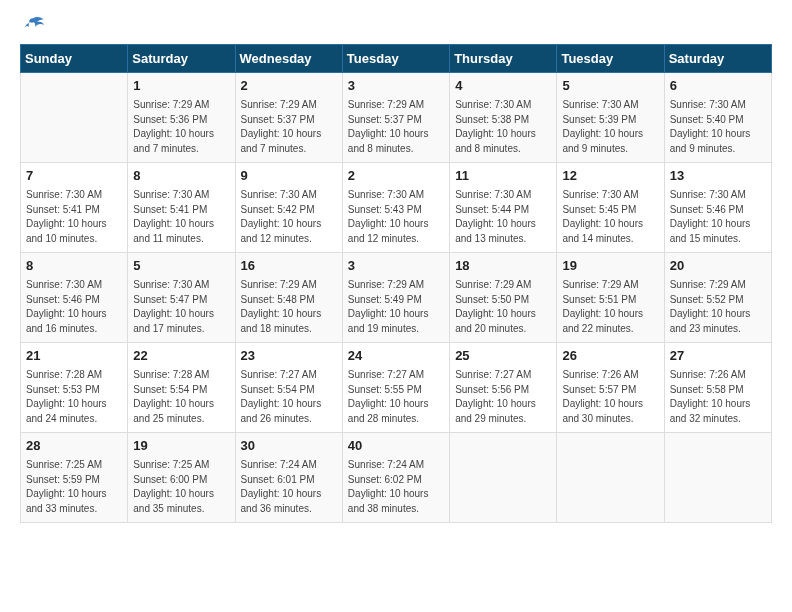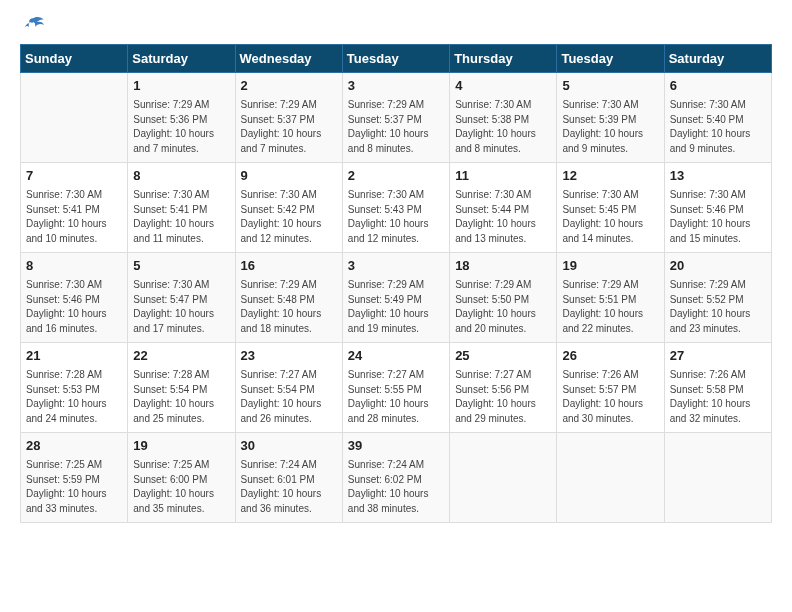--- a/index.html
+++ b/index.html
@@ -337,21 +337,21 @@
 and 35 minutes.</div>
         </td>
         <td>
           <div class="day-number">30</div>
           <div class="day-info" style="white-space: pre-line;">Sunrise: 7:24 AM
 Sunset: 6:01 PM
 Daylight: 10 hours
 and 36 minutes.</div>
         </td>
         <td>
-          <div class="day-number">39</div>
+          <div class="day-number">40</div>
           <div class="day-info" style="white-space: pre-line;">Sunrise: 7:24 AM
 Sunset: 6:02 PM
 Daylight: 10 hours
 and 38 minutes.</div>
         </td>
         <td></td>
         <td></td>
         <td></td>
       </tr>
     </tbody>

